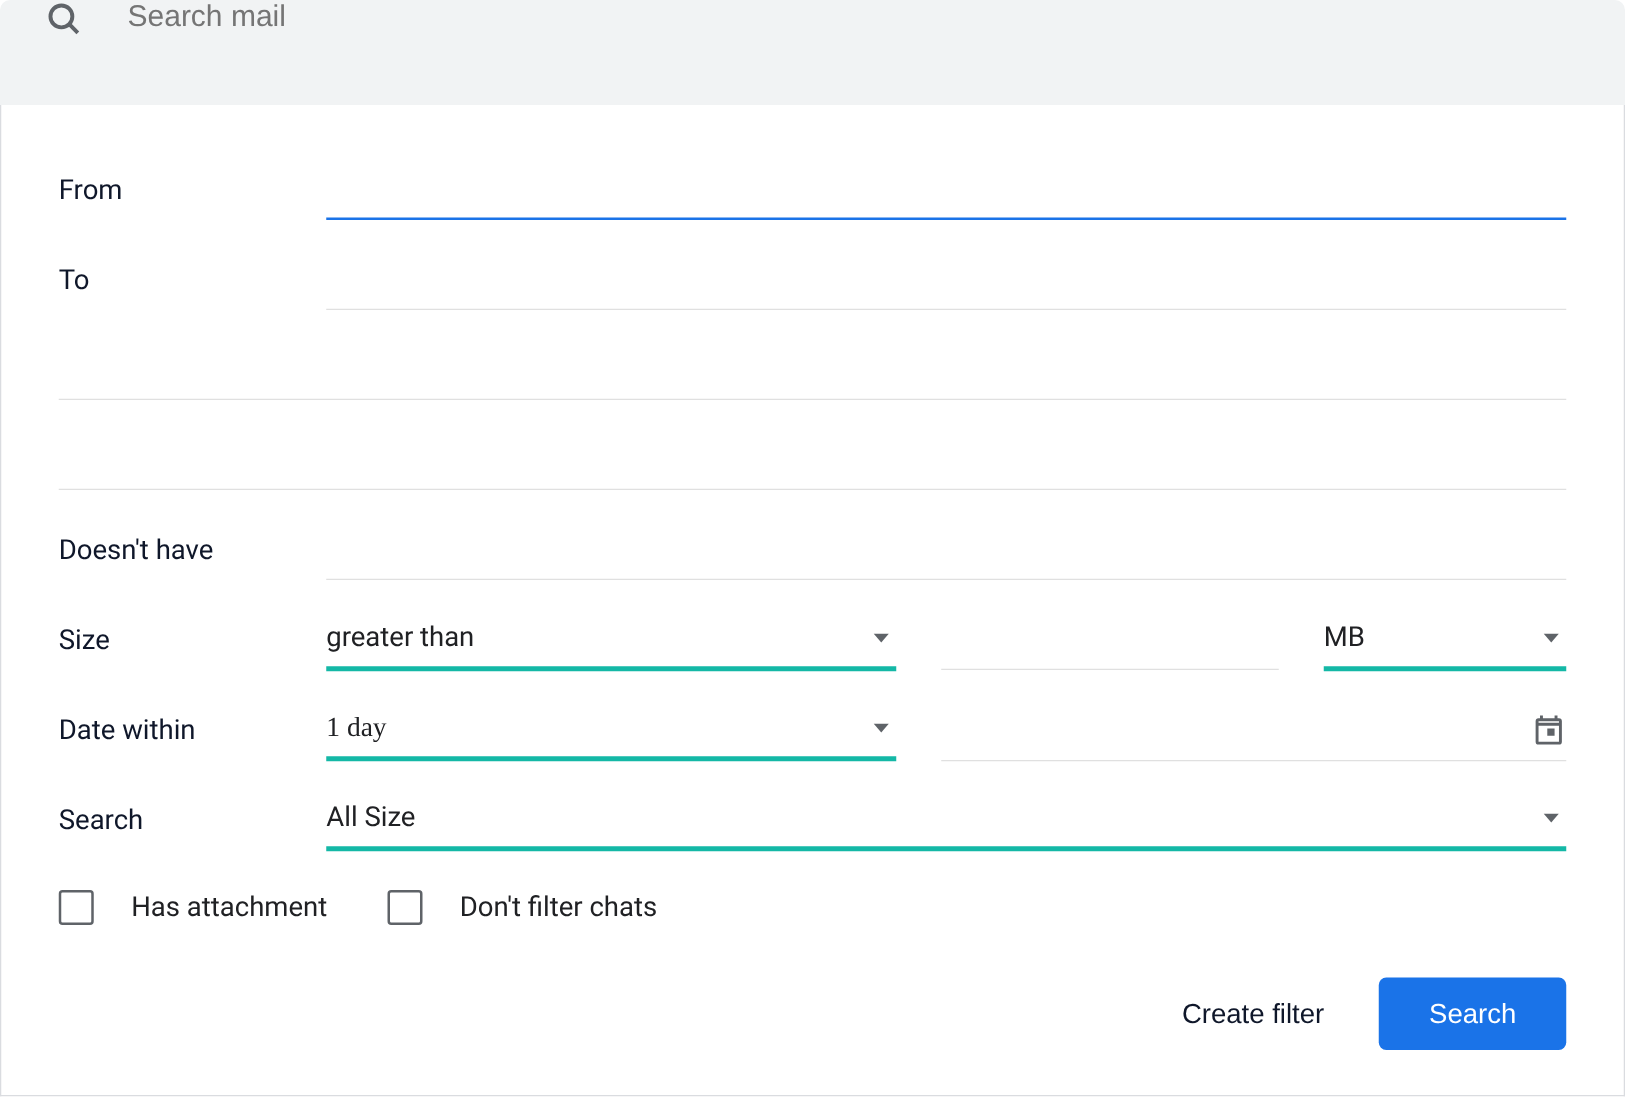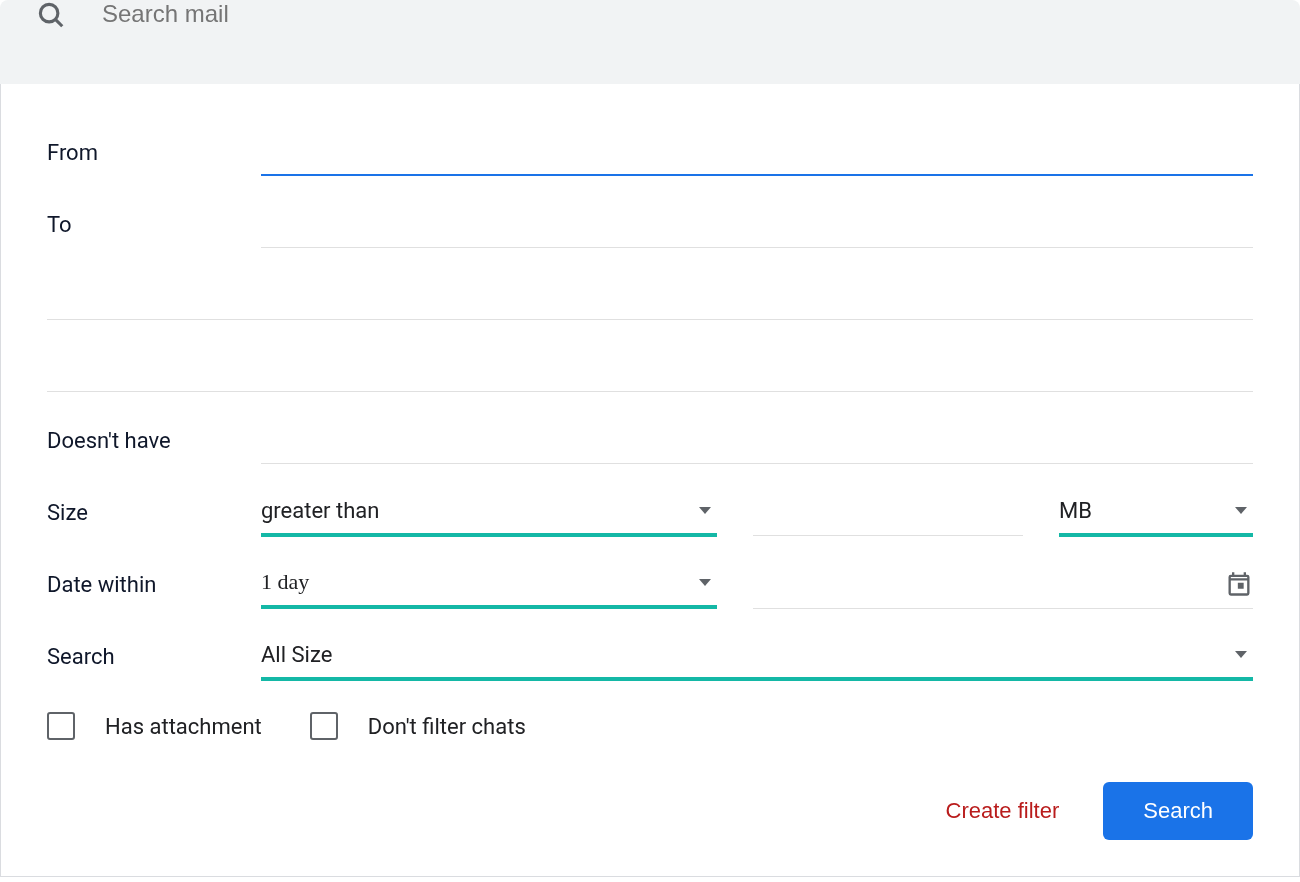--- a/index.html
+++ b/index.html
@@ -164,21 +164,21 @@
     }
     .footer {
       display: flex;
       justify-content: flex-end;
       align-items: center;
       gap: 44px;
       padding-top: 12px;
     }
     .create-filter {
       font-size: 22px;
-      color: #b91c1c;
+      color: #0f172a;
       background: none;
       border: none;
       cursor: default;
       margin-left: 20px;
     }
     .search-btn {
       background: #1a73e8;
       color: #ffffff;
       border: none;
       border-radius: 6px;

